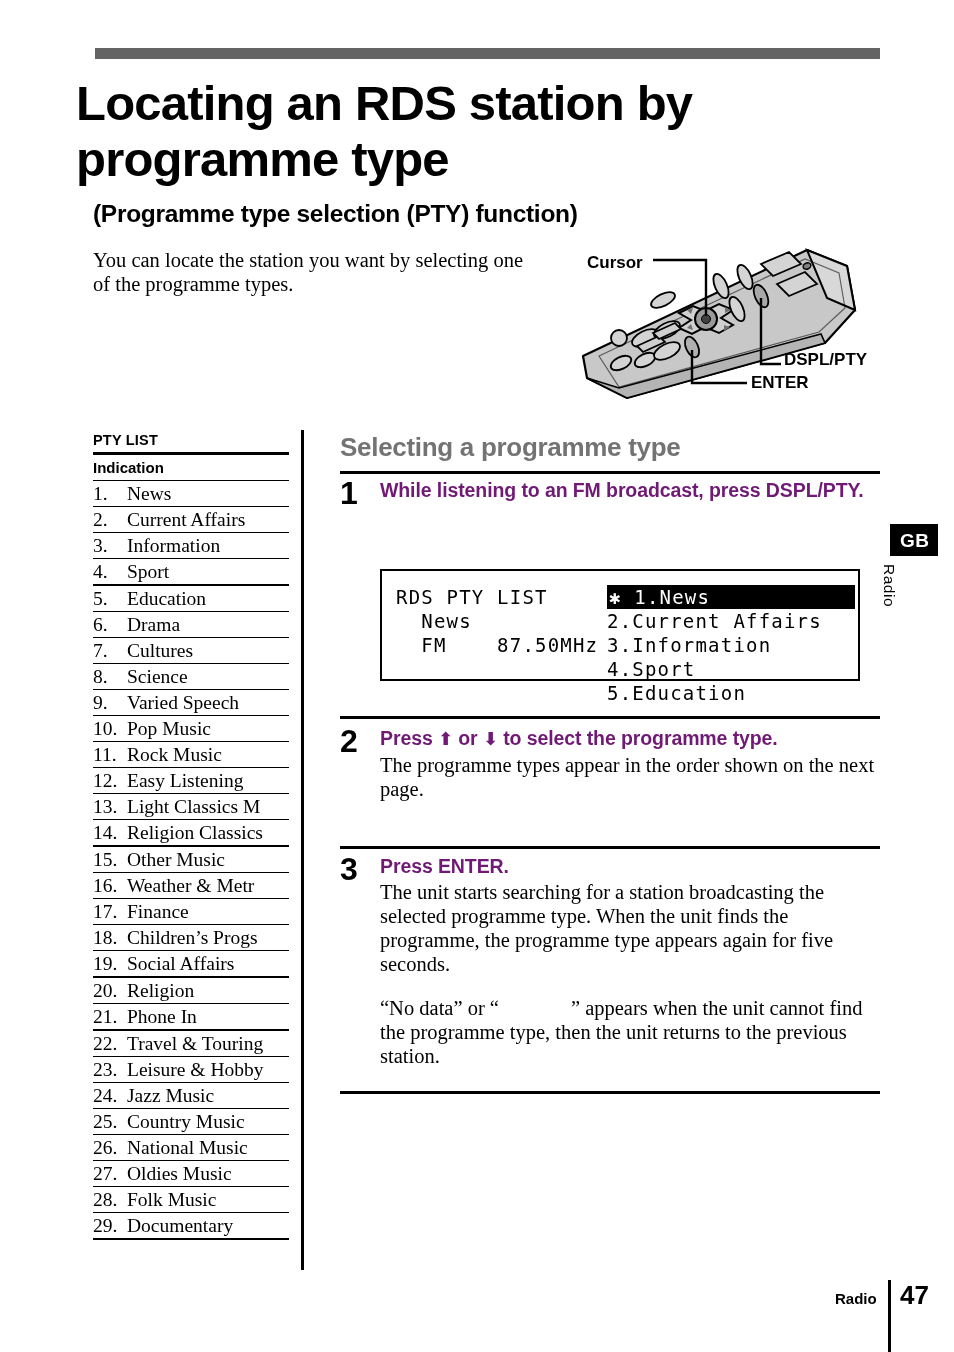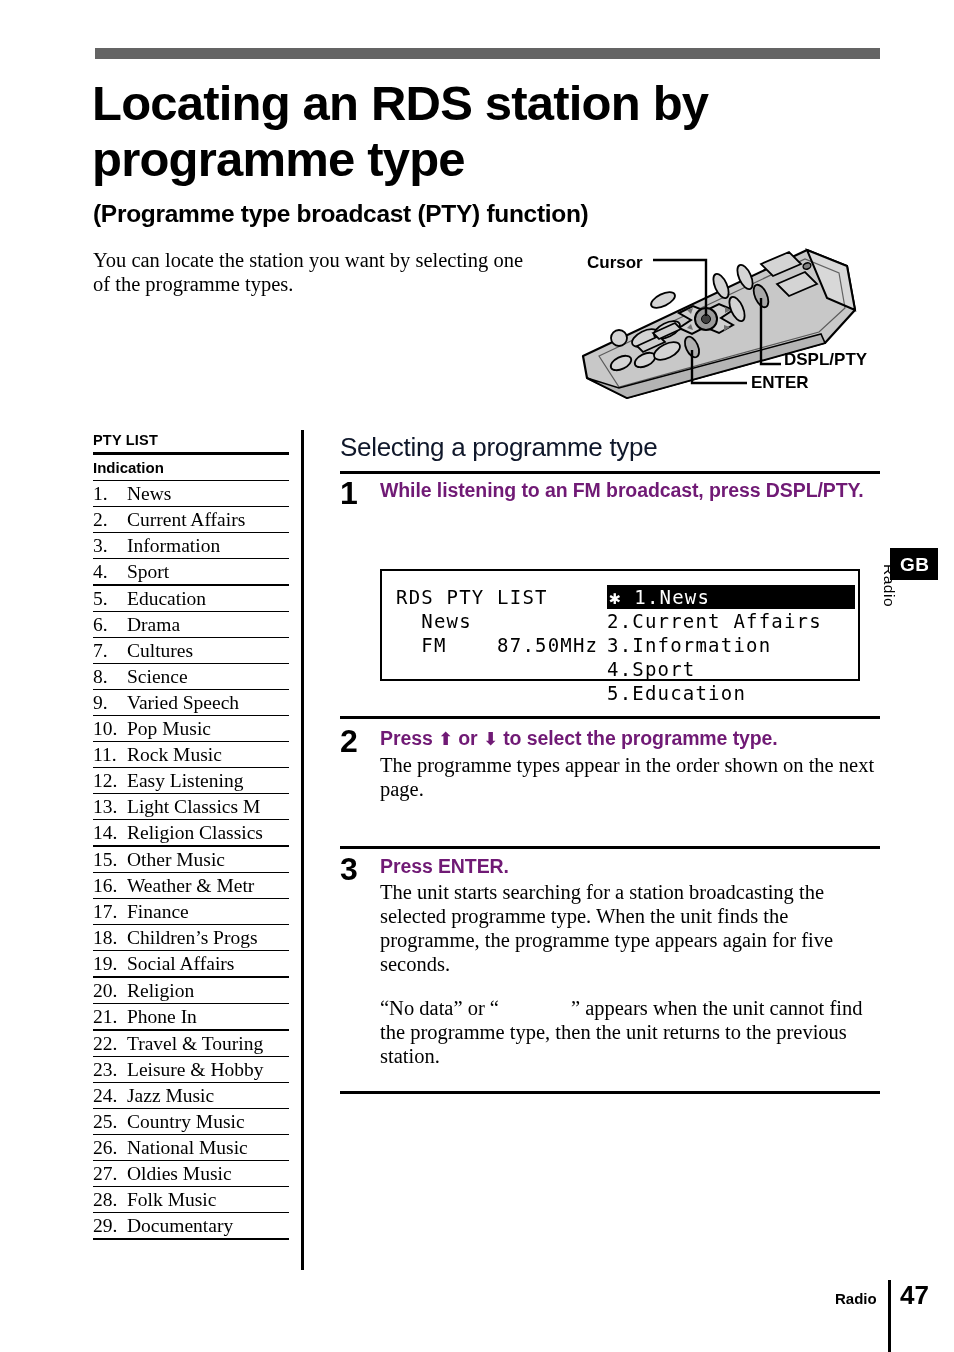--- a/index.html
+++ b/index.html
@@ -25,21 +25,21 @@
     left: 95px;
     top: 48px;
     width: 785px;
     height: 11px;
     background: #646464;
   }
 
   
   .page-title {
     position: absolute;
-    left: 92px;
+    left: 76px;
     top: 75px;
     width: 640px;
     font-family: "Liberation Sans", sans-serif;
     font-weight: bold;
     font-size: 49px;
     line-height: 56px;
     letter-spacing: -0.8px;
     color: #000;
   }
 
@@ -136,24 +136,24 @@
   .pty-table td.num  { width: 34px; }
   .pty-table tr.heavy td { border-top-width: 2.5px; }
   .pty-table tr.last-row td { border-bottom: 2.5px solid #000; }
 
   
   .sec-title {
     position: absolute;
     left: 340px;
     top: 432px;
     font-family: "Liberation Sans", sans-serif;
-    font-weight: normal;
+    font-weight: bold;
     font-size: 26px;
     letter-spacing: -0.3px;
-    color: #0f172a;
+    color: #737373;
   }
 
   .rule {
     position: absolute;
     left: 340px;
     width: 540px;
     background: #000;
   }
   .rule-1 { top: 471px; height: 2.5px; }
   .rule-2 { top: 716px; height: 2.5px; }
@@ -228,21 +228,21 @@
     background: #000;
     color: #fff;
     padding: 0 2px 0 2px;
     width: 248px;
   }
 
   
   .gb-tab {
     position: absolute;
     left: 890px;
-    top: 548px;
+    top: 524px;
     width: 48px;
     height: 32px;
     background: #000;
   }
   .gb-tab span {
     position: absolute;
     left: 10px;
     top: 6px;
     font-family: "Liberation Sans", sans-serif;
     font-weight: bold;
@@ -291,21 +291,21 @@
   }
 </style>
 </head>
 <body>
 
 <div id="page">
 
   <div class="top-bar"></div>
 
   <h1 class="page-title">Locating an RDS station by programme type</h1>
-  <h2 class="subtitle">(Programme type broadcast (PTY) function)</h2>
+  <h2 class="subtitle">(Programme type selection (PTY) function)</h2>
   <p class="intro">You can locate the station you want by selecting one of the programme types.</p>
 
   <div class="remote-wrap">
     <svg width="305" height="175" viewBox="0 0 305 175">
 
       <path d="M 8 118 L 232 12 L 272 28 L 280 72 L 250 105 L 52 160 L 12 140 Z" fill="#c8c8c8" stroke="#000" stroke-width="2.2" stroke-linejoin="round"></path>
 
       <path d="M 232 12 L 272 28 L 280 72 L 252 60 Z" fill="#d8d8d8" stroke="#000" stroke-width="2"></path>
 
       <path d="M 12 140 L 52 160 L 250 105 L 246 96 L 44 150 Z" fill="#b4b4b4" stroke="#000" stroke-width="1.6"></path>

